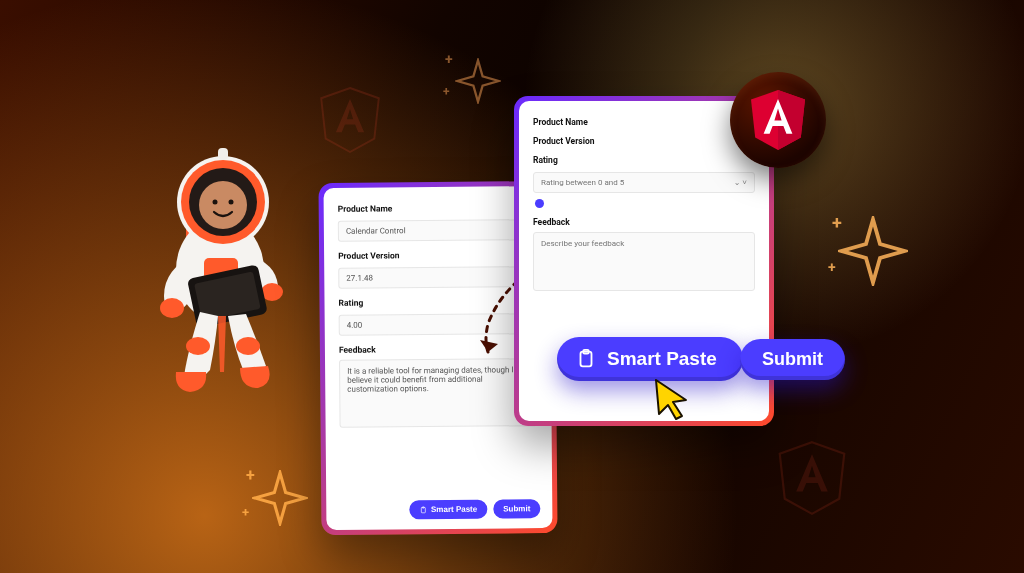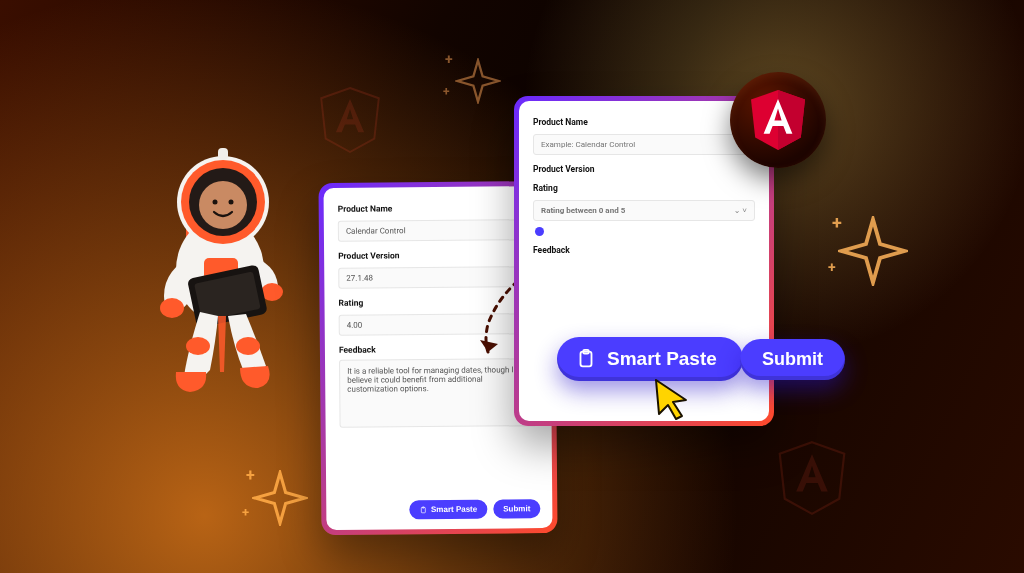--- a/index.html
+++ b/index.html
@@ -207,32 +207,32 @@
   </div>
 
   <svg class="dash-arrow" viewBox="0 0 90 100">
     <path d="M68 6 Q40 28 30 56 Q26 72 30 84" fill="none" stroke="#4a0f02" stroke-width="3" stroke-dasharray="5 6" stroke-linecap="round"></path>
     <path d="M30 84 L22 72 L40 76 Z" fill="#4a0f02"></path>
   </svg>
 
   <div class="card front">
     <div class="card-inner">
       <div class="field-label" style="margin-top:2px;">Product Name</div>
-      <input class="field-input" placeholder="Example: Calendar Control" style="">
 
       <div class="field-label">Product Version</div>
 
       <div class="field-label">Rating</div>
       <div class="field-select">
-        <input class="field-input" style="padding-right: 26px; font-weight: bold;" placeholder="Rating between 0 and 5">
+        <input class="field-input" style="padding-right: 26px;" placeholder="Rating between 0 and 5">
         <span class="chev">⌄&nbsp;˅</span>
       </div>
       <div class="slider-dot"></div>
 
       <div class="field-label">Feedback</div>
+      <textarea class="field-textarea" rows="5" placeholder="Describe your feedback" style=""></textarea>
     </div>
   </div>
 
   <div class="ang-badge">
     <svg width="60" height="64" viewBox="0 0 100 106">
       <path d="M50 3 L95 19 L88 82 L50 103 L12 82 L5 19 Z" fill="#dd0031"></path>
       <path d="M50 3 L50 103 L88 82 L95 19 Z" fill="#c3002f"></path>
       <path d="M50 18 L26 76 L36 76 L41 63 L59 63 L64 76 L74 76 Z M50 34 L56 54 L44 54 Z" fill="#ffffff"></path>
     </svg>
   </div>

